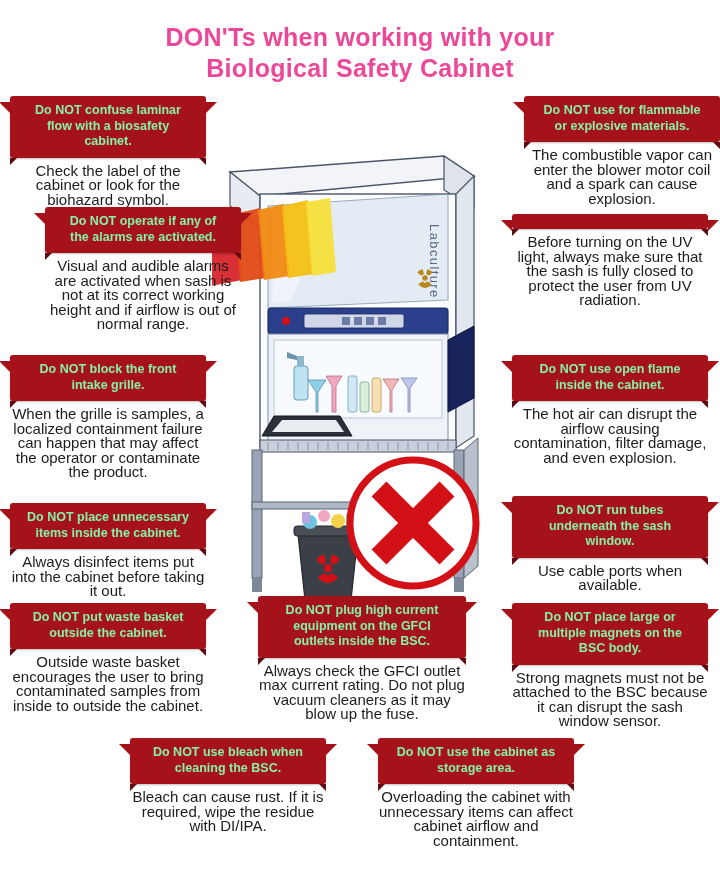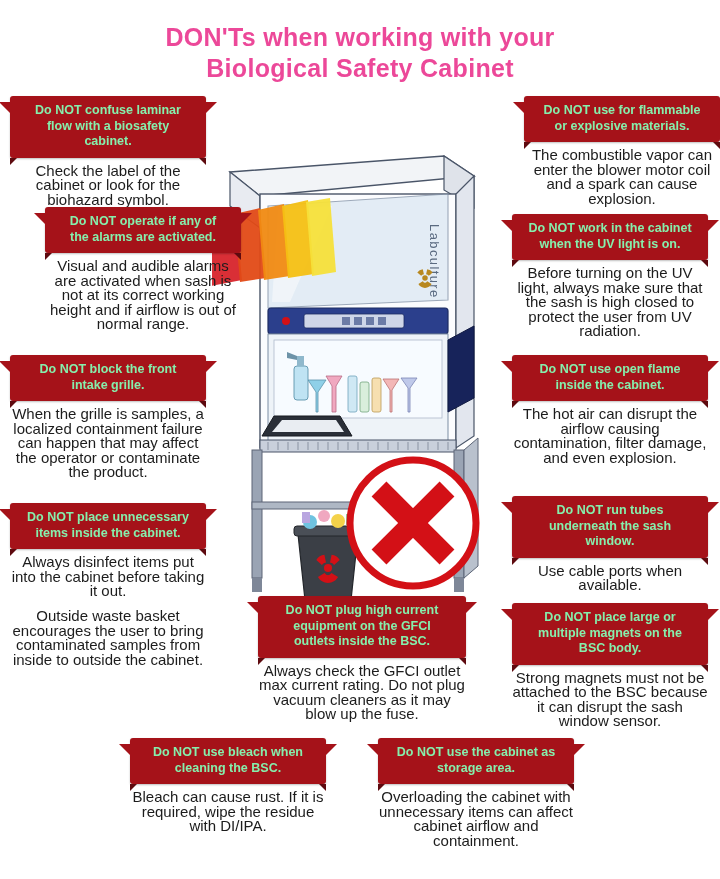--- a/index.html
+++ b/index.html
@@ -260,31 +260,32 @@
     <div class="ribbon"><span class="tail-l"></span><span class="tail-r"></span><span>Do NOT block the front intake grille.</span></div>
     <div class="body-text">When the grille is samples, a localized containment failure can happen that may affect the operator or contaminate the product.</div>
   </div>
 
   <div class="item" style="left:10px; top:503px; width:196px;">
     <div class="ribbon"><span class="tail-l"></span><span class="tail-r"></span><span>Do NOT place unnecessary items inside the cabinet.</span></div>
     <div class="body-text">Always disinfect items put into the cabinet before taking it out.</div>
   </div>
 
   <div class="item" style="left:10px; top:603px; width:196px;">
+    <div class="ribbon"><span class="tail-l"></span><span class="tail-r"></span><span>Do NOT put waste basket outside the cabinet.</span></div>
     <div class="body-text">Outside waste basket encourages the user to bring contaminated samples from inside to outside the cabinet.</div>
   </div>
 
   <div class="item" style="left:512px; top:96px; width:196px;margin-left:12px;">
     <div class="ribbon"><span class="tail-l"></span><span class="tail-r"></span><span>Do NOT use for flammable or explosive materials.</span></div>
     <div class="body-text">The combustible vapor can enter the blower motor coil and a spark can cause explosion.</div>
   </div>
 
   <div class="item" style="left:512px; top:214px; width:196px;">
-    <div class="ribbon"><span class="tail-l"></span><span class="tail-r"></span><span>Do NOT work in the cabinet when the UV light is on.</span></div>
-    <div class="body-text">Before turning on the UV light, always make sure that the sash is high closed to protect the user from UV radiation.</div>
+    <div class="ribbon"><span class="tail-l"></span><span class="tail-r"></span></div>
+    <div class="body-text">Before turning on the UV light, always make sure that the sash is fully closed to protect the user from UV radiation.</div>
   </div>
 
   <div class="item" style="left:512px; top:355px; width:196px;">
     <div class="ribbon"><span class="tail-l"></span><span class="tail-r"></span><span>Do NOT use open flame inside the cabinet.</span></div>
     <div class="body-text">The hot air can disrupt the airflow causing contamination, filter damage, and even explosion.</div>
   </div>
 
   <div class="item" style="left:512px; top:496px; width:196px;">
     <div class="ribbon"><span class="tail-l"></span><span class="tail-r"></span><span>Do NOT run tubes underneath the sash window.</span></div>
     <div class="body-text">Use cable ports when available.</div>

